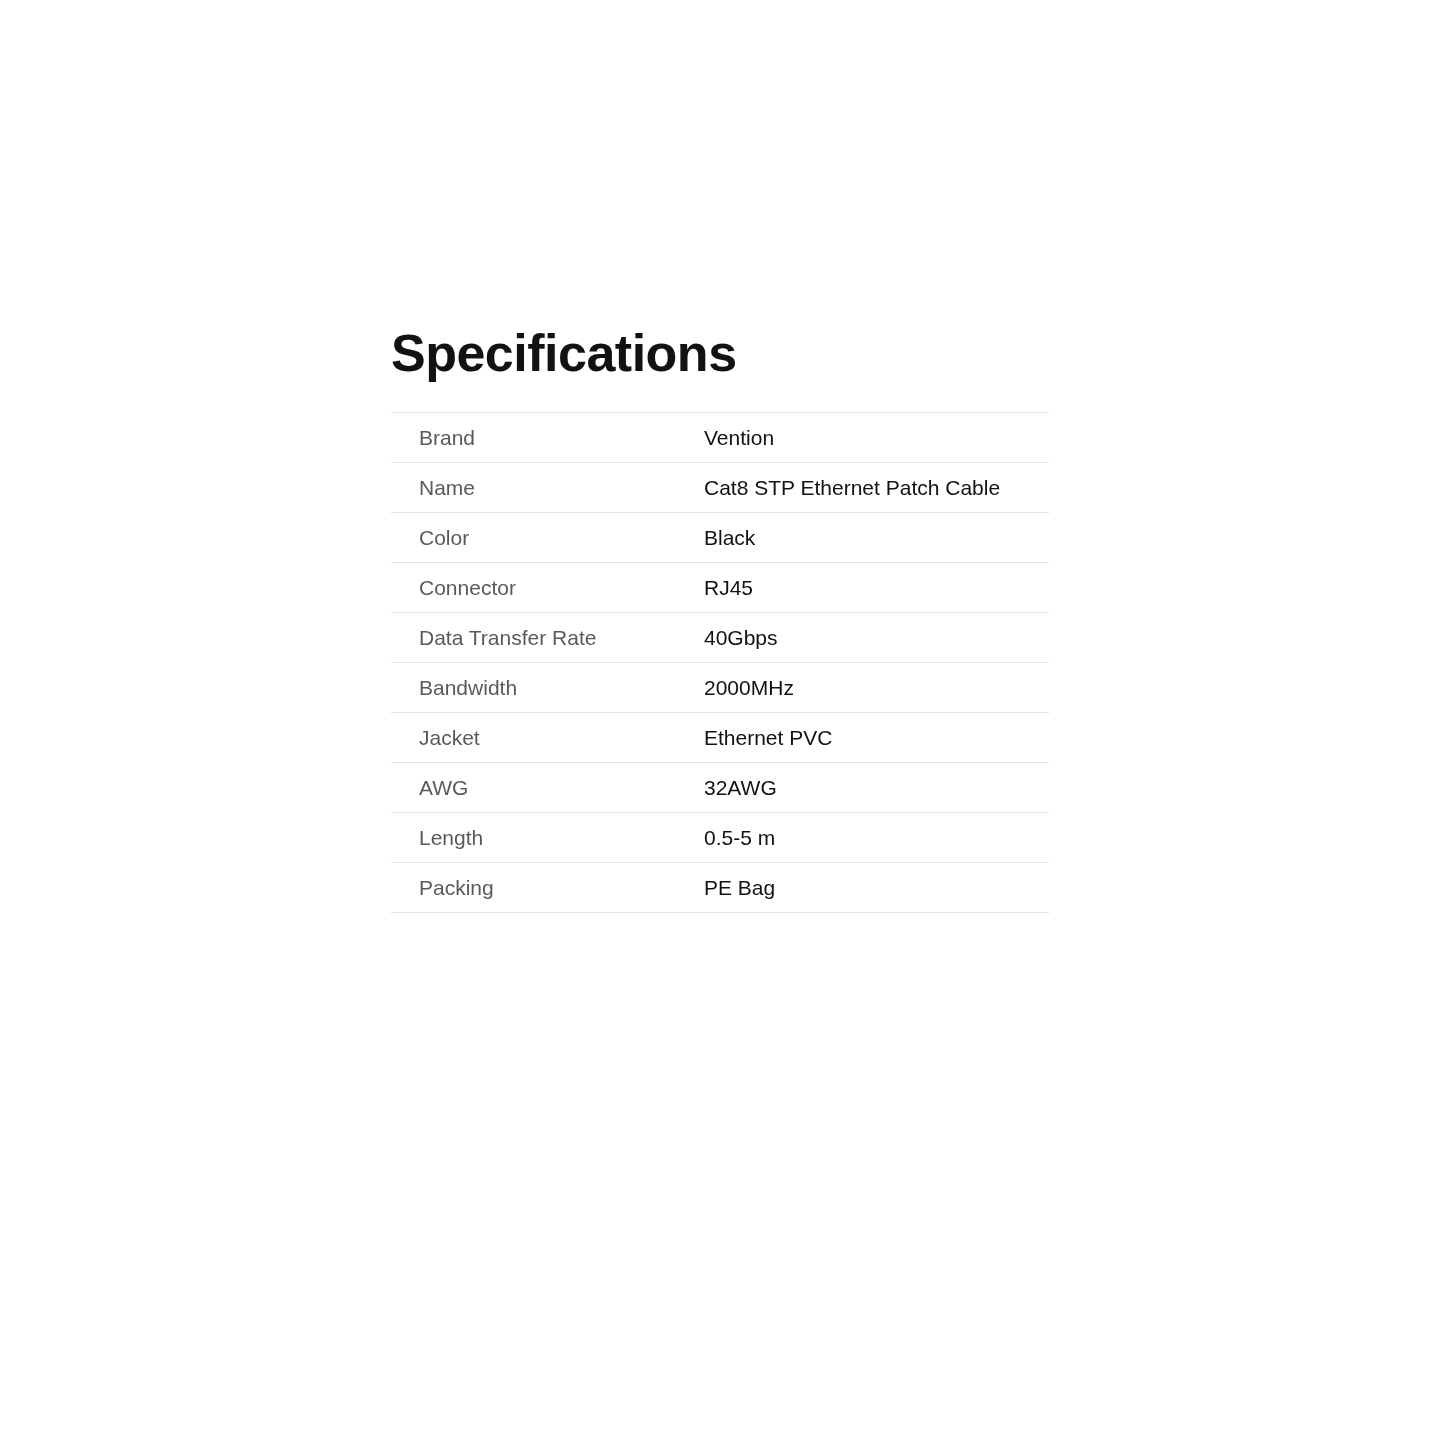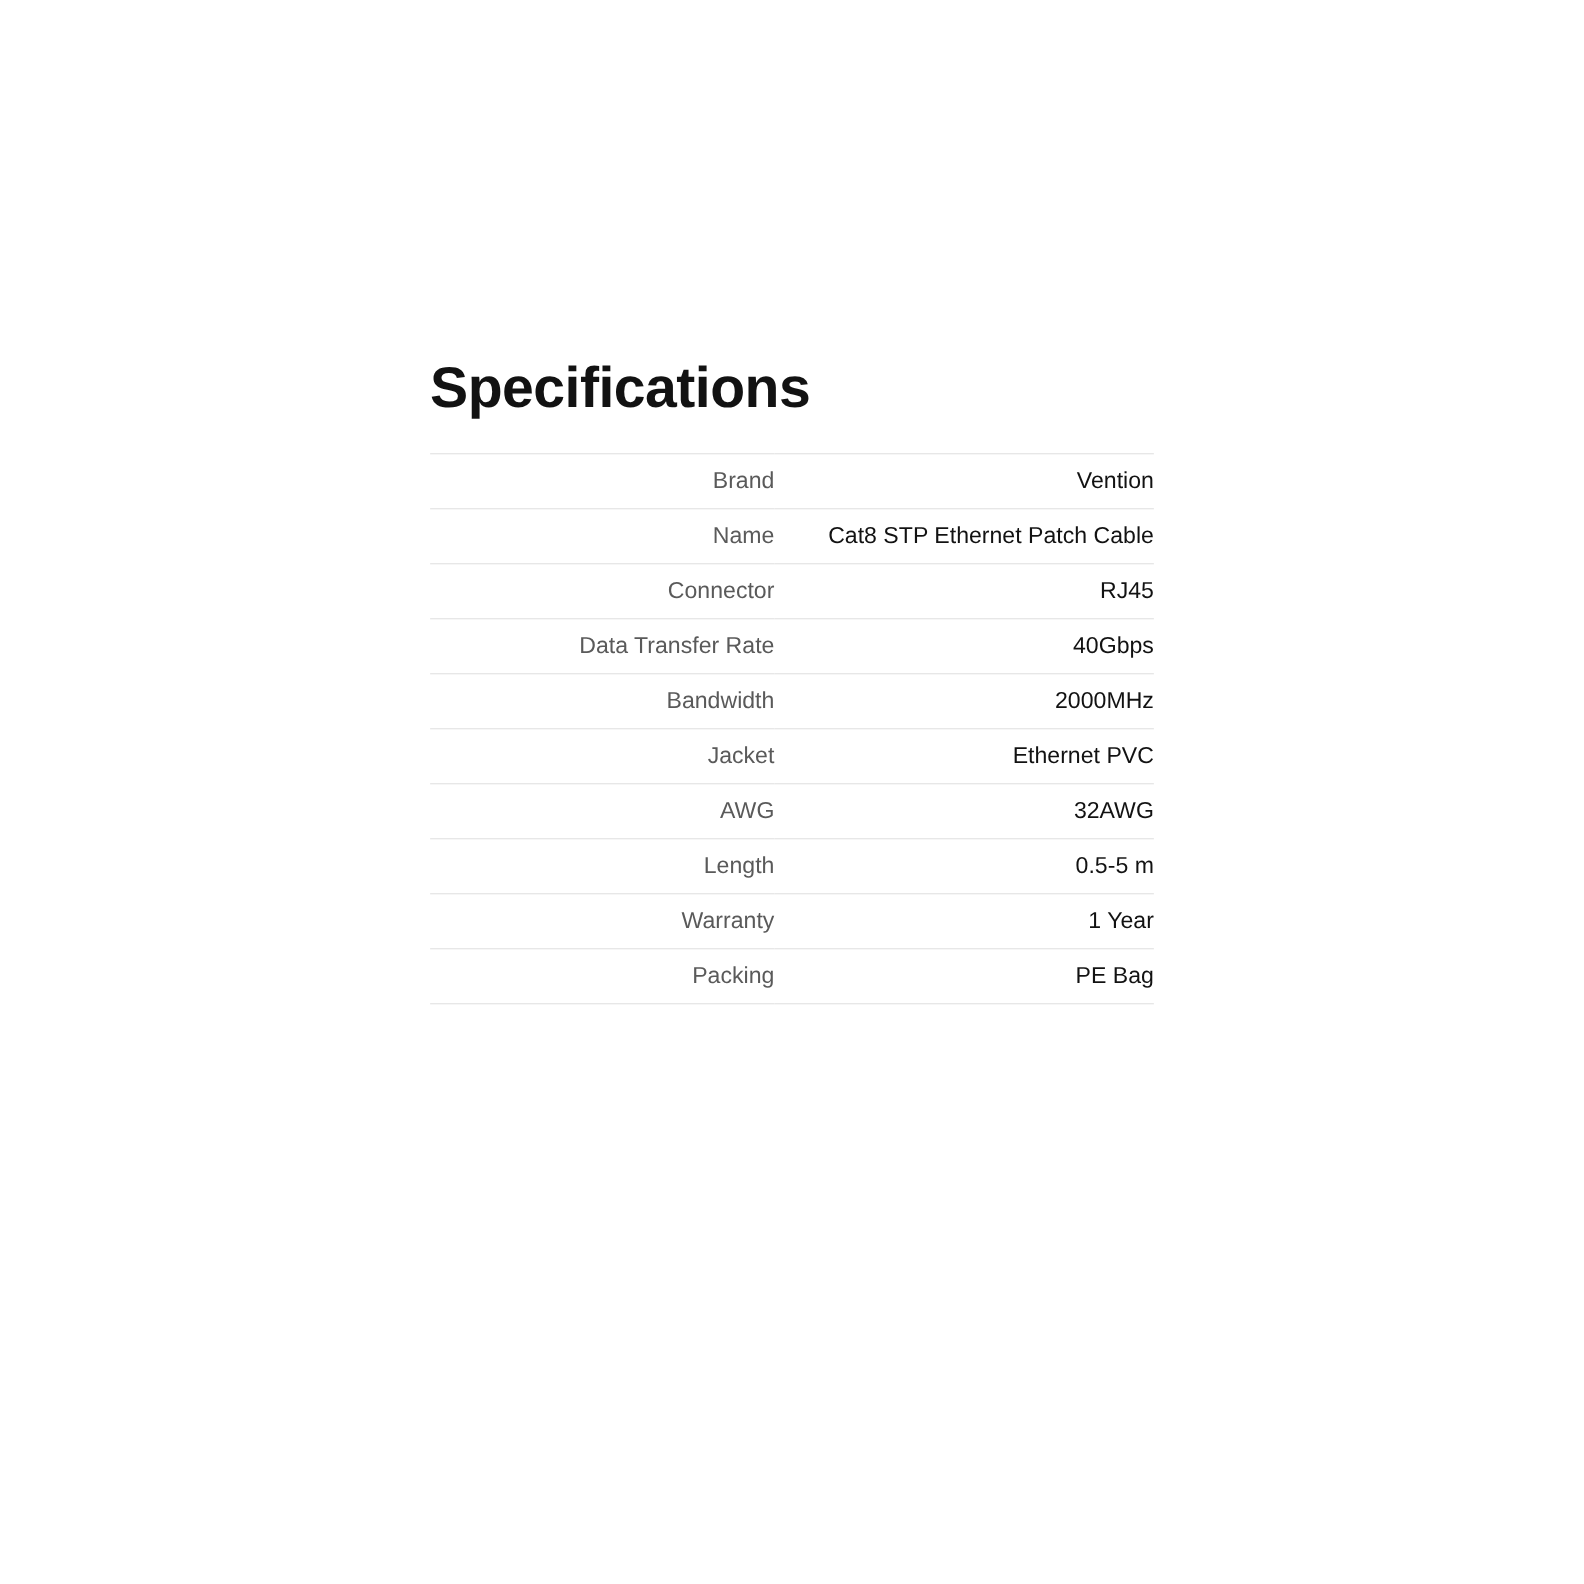--- a/index.html
+++ b/index.html
@@ -38,21 +38,20 @@
   }
 
   .spec-table {
     width: 100%;
     border-collapse: collapse;
     table-layout: fixed;
   }
 
   .spec-table tr {
     height: 50px;
-    text-align: right;
   }
 
   .spec-table td {
     border-bottom: 1px solid #e2e2e2;
     vertical-align: middle;
     padding: 0;
     font-size: 21px;
     line-height: 1.2;
   }
 
@@ -84,20 +83,24 @@
       <tbody>
         <tr>
           <td class="spec-label">Brand</td>
           <td class="spec-value">Vention</td>
         </tr>
         <tr>
           <td class="spec-label">Name</td>
           <td class="spec-value">Cat8 STP Ethernet Patch Cable</td>
         </tr>
         <tr>
+          <td class="spec-label">Color</td>
+          <td class="spec-value">Black</td>
+        </tr>
+        <tr>
           <td class="spec-label">Connector</td>
           <td class="spec-value">RJ45</td>
         </tr>
         <tr>
           <td class="spec-label">Data Transfer Rate</td>
           <td class="spec-value">40Gbps</td>
         </tr>
         <tr>
           <td class="spec-label">Bandwidth</td>
           <td class="spec-value">2000MHz</td>
@@ -108,23 +111,19 @@
         </tr>
         <tr>
           <td class="spec-label">AWG</td>
           <td class="spec-value">32AWG</td>
         </tr>
         <tr>
           <td class="spec-label">Length</td>
           <td class="spec-value">0.5-5 m</td>
         </tr>
         <tr>
-          <td class="spec-label">Warranty</td>
-          <td class="spec-value">1 Year</td>
-        </tr>
-        <tr>
           <td class="spec-label">Packing</td>
           <td class="spec-value">PE Bag</td>
         </tr>
       </tbody>
     </table>
   </div>
 </div>
 
 </body></html>

